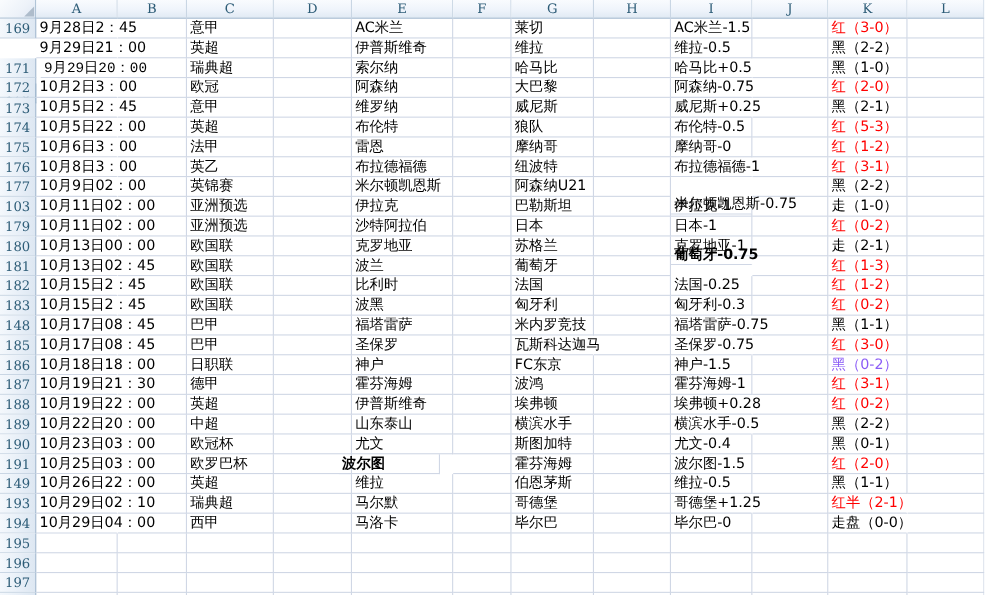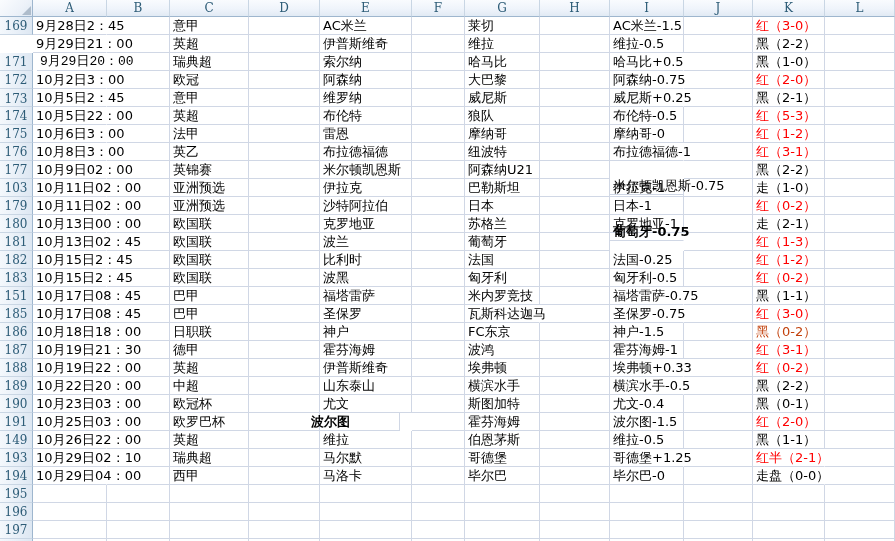--- a/index.html
+++ b/index.html
@@ -302,26 +302,26 @@
       <span>183</span>
     </div>
     <div class="cell" style="left: 33px; top: 269px; width: 74px; border-right-color: transparent;"><span class="t">10月15日2：45</span></div>
     <div class="cell" style="left: 107px; top: 269px; width: 63px;"></div>
     <div class="cell" style="left: 170px; top: 269px; width: 79px;"><span class="t">欧国联</span></div>
     <div class="cell" style="left: 249px; top: 269px; width: 71px;"></div>
     <div class="cell" style="left: 320px; top: 269px; width: 92px;"><span class="t">波黑</span></div>
     <div class="cell" style="left: 412px; top: 269px; width: 53px;"></div>
     <div class="cell" style="left: 465px; top: 269px; width: 75px;"><span class="t">匈牙利</span></div>
     <div class="cell" style="left: 540px; top: 269px; width: 70px;"></div>
-    <div class="cell" style="left: 610px; top: 269px; width: 74px;"><span class="t">匈牙利-0.5</span></div>
+    <div class="cell" style="left: 610px; top: 269px; width: 74px;"><span class="t">匈牙利-0.3</span></div>
     <div class="cell" style="left: 684px; top: 269px; width: 69px;"></div>
     <div class="cell" style="left: 753px; top: 269px; width: 72px;"><span class="t" style="color: rgb(255, 0, 0);">红（0-2）</span></div>
     <div class="cell" style="left: 825px; top: 269px; width: 70px;"></div>
     <div class="rowhdr" style="left: 0px; top: 287px;">
-      <span>151</span>
+      <span>148</span>
     </div>
     <div class="cell" style="left: 33px; top: 287px; width: 74px; border-right-color: transparent;"><span class="t">10月17日08：45</span></div>
     <div class="cell" style="left: 107px; top: 287px; width: 63px;"></div>
     <div class="cell" style="left: 170px; top: 287px; width: 79px;"><span class="t">巴甲</span></div>
     <div class="cell" style="left: 249px; top: 287px; width: 71px;"></div>
     <div class="cell" style="left: 320px; top: 287px; width: 92px;"><span class="t">福塔雷萨</span></div>
     <div class="cell" style="left: 412px; top: 287px; width: 53px;"></div>
     <div class="cell" style="left: 465px; top: 287px; width: 75px;"><span class="t">米内罗竞技</span></div>
     <div class="cell" style="left: 540px; top: 287px; width: 70px;"></div>
     <div class="cell" style="left: 610px; top: 287px; width: 74px; border-right-color: transparent;"><span class="t">福塔雷萨-0.75</span></div>
@@ -349,21 +349,21 @@
     <div class="cell" style="left: 33px; top: 323px; width: 74px; border-right-color: transparent;"><span class="t">10月18日18：00</span></div>
     <div class="cell" style="left: 107px; top: 323px; width: 63px;"></div>
     <div class="cell" style="left: 170px; top: 323px; width: 79px;"><span class="t">日职联</span></div>
     <div class="cell" style="left: 249px; top: 323px; width: 71px;"></div>
     <div class="cell" style="left: 320px; top: 323px; width: 92px;"><span class="t">神户</span></div>
     <div class="cell" style="left: 412px; top: 323px; width: 53px;"></div>
     <div class="cell" style="left: 465px; top: 323px; width: 75px;"><span class="t">FC东京</span></div>
     <div class="cell" style="left: 540px; top: 323px; width: 70px;"></div>
     <div class="cell" style="left: 610px; top: 323px; width: 74px;"><span class="t">神户-1.5</span></div>
     <div class="cell" style="left: 684px; top: 323px; width: 69px;"></div>
-    <div class="cell" style="left: 753px; top: 323px; width: 72px;"><span class="t" style="color: #c2410c; text-align: right;">黑（0-2）</span></div>
+    <div class="cell" style="left: 753px; top: 323px; width: 72px;"><span class="t" style="color: #8b5cf6; text-align: right;">黑（0-2）</span></div>
     <div class="cell" style="left: 825px; top: 323px; width: 70px;"></div>
     <div class="rowhdr" style="left: 0px; top: 341px;">
       <span>187</span>
     </div>
     <div class="cell" style="left: 33px; top: 341px; width: 74px; border-right-color: transparent;"><span class="t">10月19日21：30</span></div>
     <div class="cell" style="left: 107px; top: 341px; width: 63px;"></div>
     <div class="cell" style="left: 170px; top: 341px; width: 79px;"><span class="t">德甲</span></div>
     <div class="cell" style="left: 249px; top: 341px; width: 71px;"></div>
     <div class="cell" style="left: 320px; top: 341px; width: 92px;"><span class="t">霍芬海姆</span></div>
     <div class="cell" style="left: 412px; top: 341px; width: 53px;"></div>
@@ -377,21 +377,21 @@
       <span>188</span>
     </div>
     <div class="cell" style="left: 33px; top: 359px; width: 74px; border-right-color: transparent;"><span class="t">10月19日22：00</span></div>
     <div class="cell" style="left: 107px; top: 359px; width: 63px;"></div>
     <div class="cell" style="left: 170px; top: 359px; width: 79px;"><span class="t">英超</span></div>
     <div class="cell" style="left: 249px; top: 359px; width: 71px;"></div>
     <div class="cell" style="left: 320px; top: 359px; width: 92px;"><span class="t">伊普斯维奇</span></div>
     <div class="cell" style="left: 412px; top: 359px; width: 53px;"></div>
     <div class="cell" style="left: 465px; top: 359px; width: 75px;"><span class="t">埃弗顿</span></div>
     <div class="cell" style="left: 540px; top: 359px; width: 70px;"></div>
-    <div class="cell" style="left: 610px; top: 359px; width: 74px; border-right-color: transparent;"><span class="t">埃弗顿+0.33</span></div>
+    <div class="cell" style="left: 610px; top: 359px; width: 74px; border-right-color: transparent;"><span class="t">埃弗顿+0.28</span></div>
     <div class="cell" style="left: 684px; top: 359px; width: 69px;"></div>
     <div class="cell" style="left: 753px; top: 359px; width: 72px;"><span class="t" style="color: rgb(255, 0, 0);">红（0-2）</span></div>
     <div class="cell" style="left: 825px; top: 359px; width: 70px;"></div>
     <div class="rowhdr" style="left: 0px; top: 377px;">
       <span>189</span>
     </div>
     <div class="cell" style="left: 33px; top: 377px; width: 74px; border-right-color: transparent;"><span class="t">10月22日20：00</span></div>
     <div class="cell" style="left: 107px; top: 377px; width: 63px;"></div>
     <div class="cell" style="left: 170px; top: 377px; width: 79px;"><span class="t">中超</span></div>
     <div class="cell" style="left: 249px; top: 377px; width: 71px;"></div>

